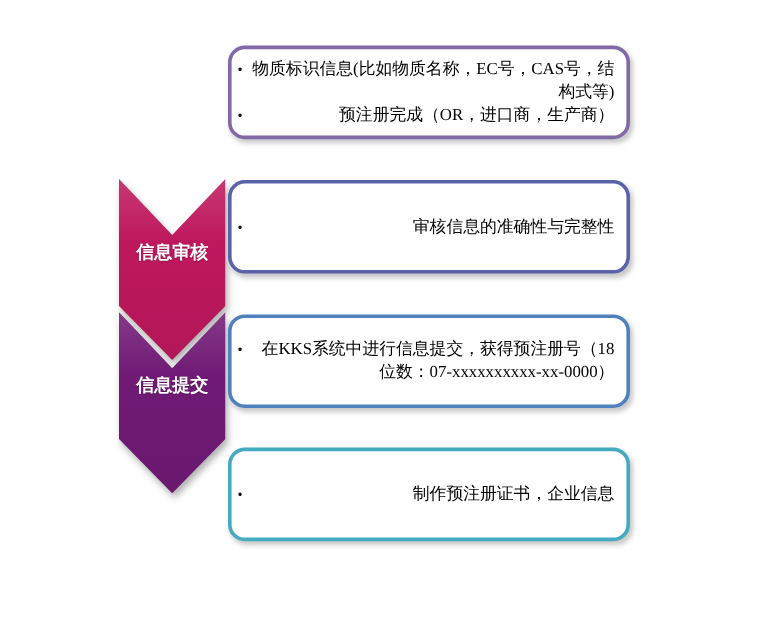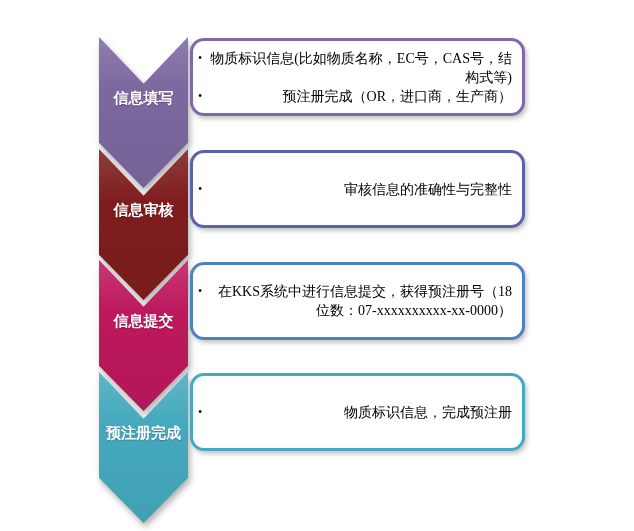--- a/index.html
+++ b/index.html
@@ -72,65 +72,55 @@
     font-size: 12px;
     line-height: 19px;
   }
   .bullet .btext { flex: 1 1 auto; text-align: right; }
 </style>
 </head>
 <body>
 
 <div class="stage">
 
-  <div class="chevron-wrap" style="top:37px">
-    <div class="chevron" style="background-color: rgb(124, 104, 160);">
-      <div class="chevron-label">信息填写</div>
-    </div>
-  </div>
   <div class="step-box" style="top: 38px; border-color: rgb(129, 105, 166);">
     <div class="bullet">
       <span class="dot">•</span>
       <span class="btext">物质标识信息(比如物质名称，EC号，CAS号，结构式等)</span>
     </div>
     <div class="bullet">
       <span class="dot">•</span>
       <span class="btext">预注册完成（OR，进口商，生产商）</span>
     </div>
   </div>
 
   <div class="chevron-wrap" style="top:149px">
-    <div class="chevron" style="background-color: #7f1d1d;">
+    <div class="chevron" style="background-color: #be185d;">
       <div class="chevron-label">信息审核</div>
     </div>
   </div>
   <div class="step-box" style="top: 150px; border-color: rgb(90, 98, 169);">
     <div class="bullet">
       <span class="dot">•</span>
       <span class="btext">审核信息的准确性与完整性</span>
     </div>
   </div>
 
   <div class="chevron-wrap" style="top:260px">
-    <div class="chevron" style="background-color: #be185d;">
+    <div class="chevron" style="background-color: #701a75;">
       <div class="chevron-label">信息提交</div>
     </div>
   </div>
   <div class="step-box" style="top: 262px; border-color: rgb(79, 129, 189);">
     <div class="bullet">
       <span class="dot">•</span>
       <span class="btext">在KKS系统中进行信息提交，获得预注册号（18位数：07-xxxxxxxxxx-xx-0000）</span>
     </div>
   </div>
 
-  <div class="chevron-wrap" style="top:372px">
-    <div class="chevron" style="background-color: rgb(69, 169, 190);">
-      <div class="chevron-label">预注册完成</div>
-    </div>
-  </div>
   <div class="step-box" style="top: 373px; border-color: rgb(68, 170, 192);">
     <div class="bullet">
       <span class="dot">•</span>
-      <span class="btext">物质标识信息，完成预注册</span>
+      <span class="btext">制作预注册证书，企业信息</span>
     </div>
   </div>
 
 </div>
 
 </body></html>

